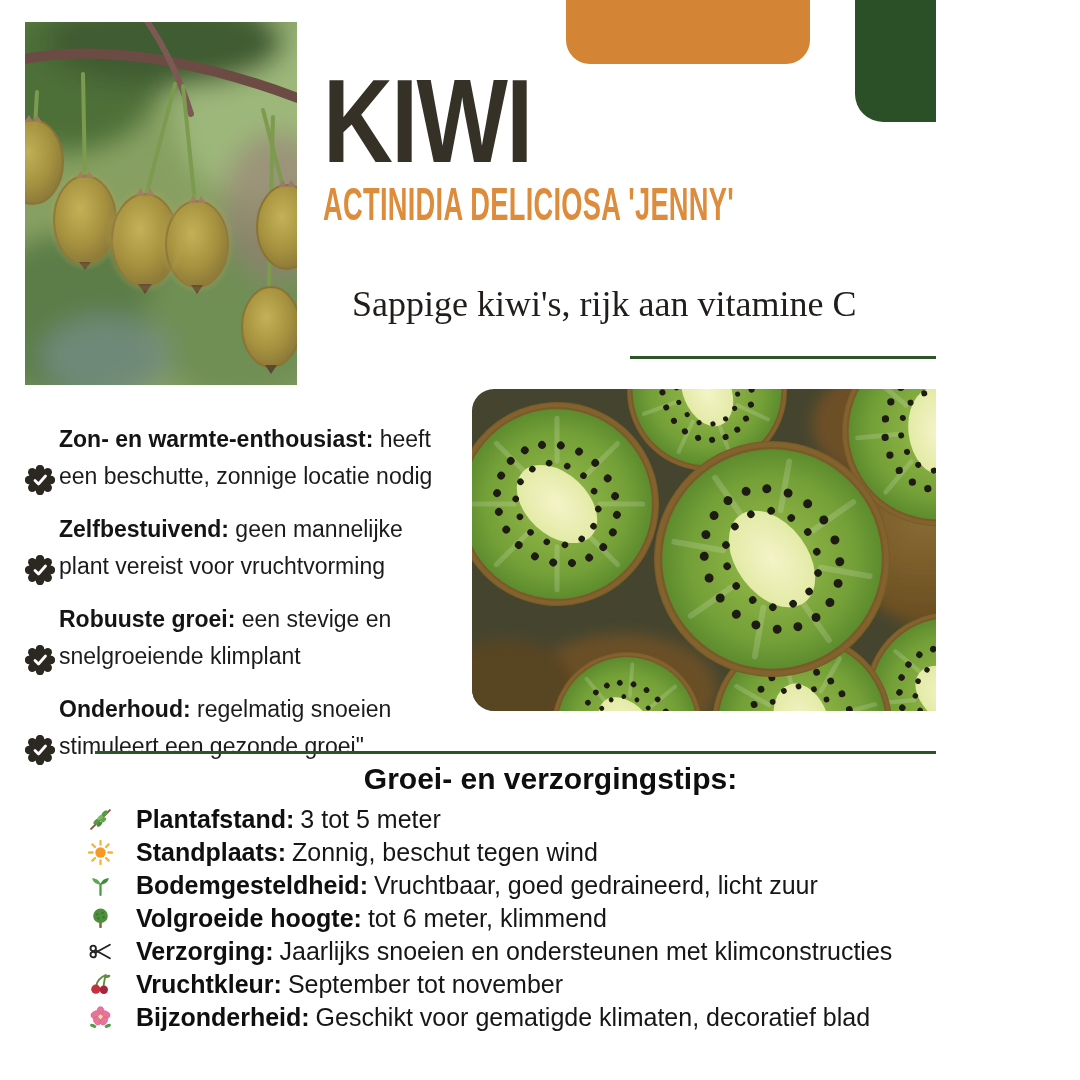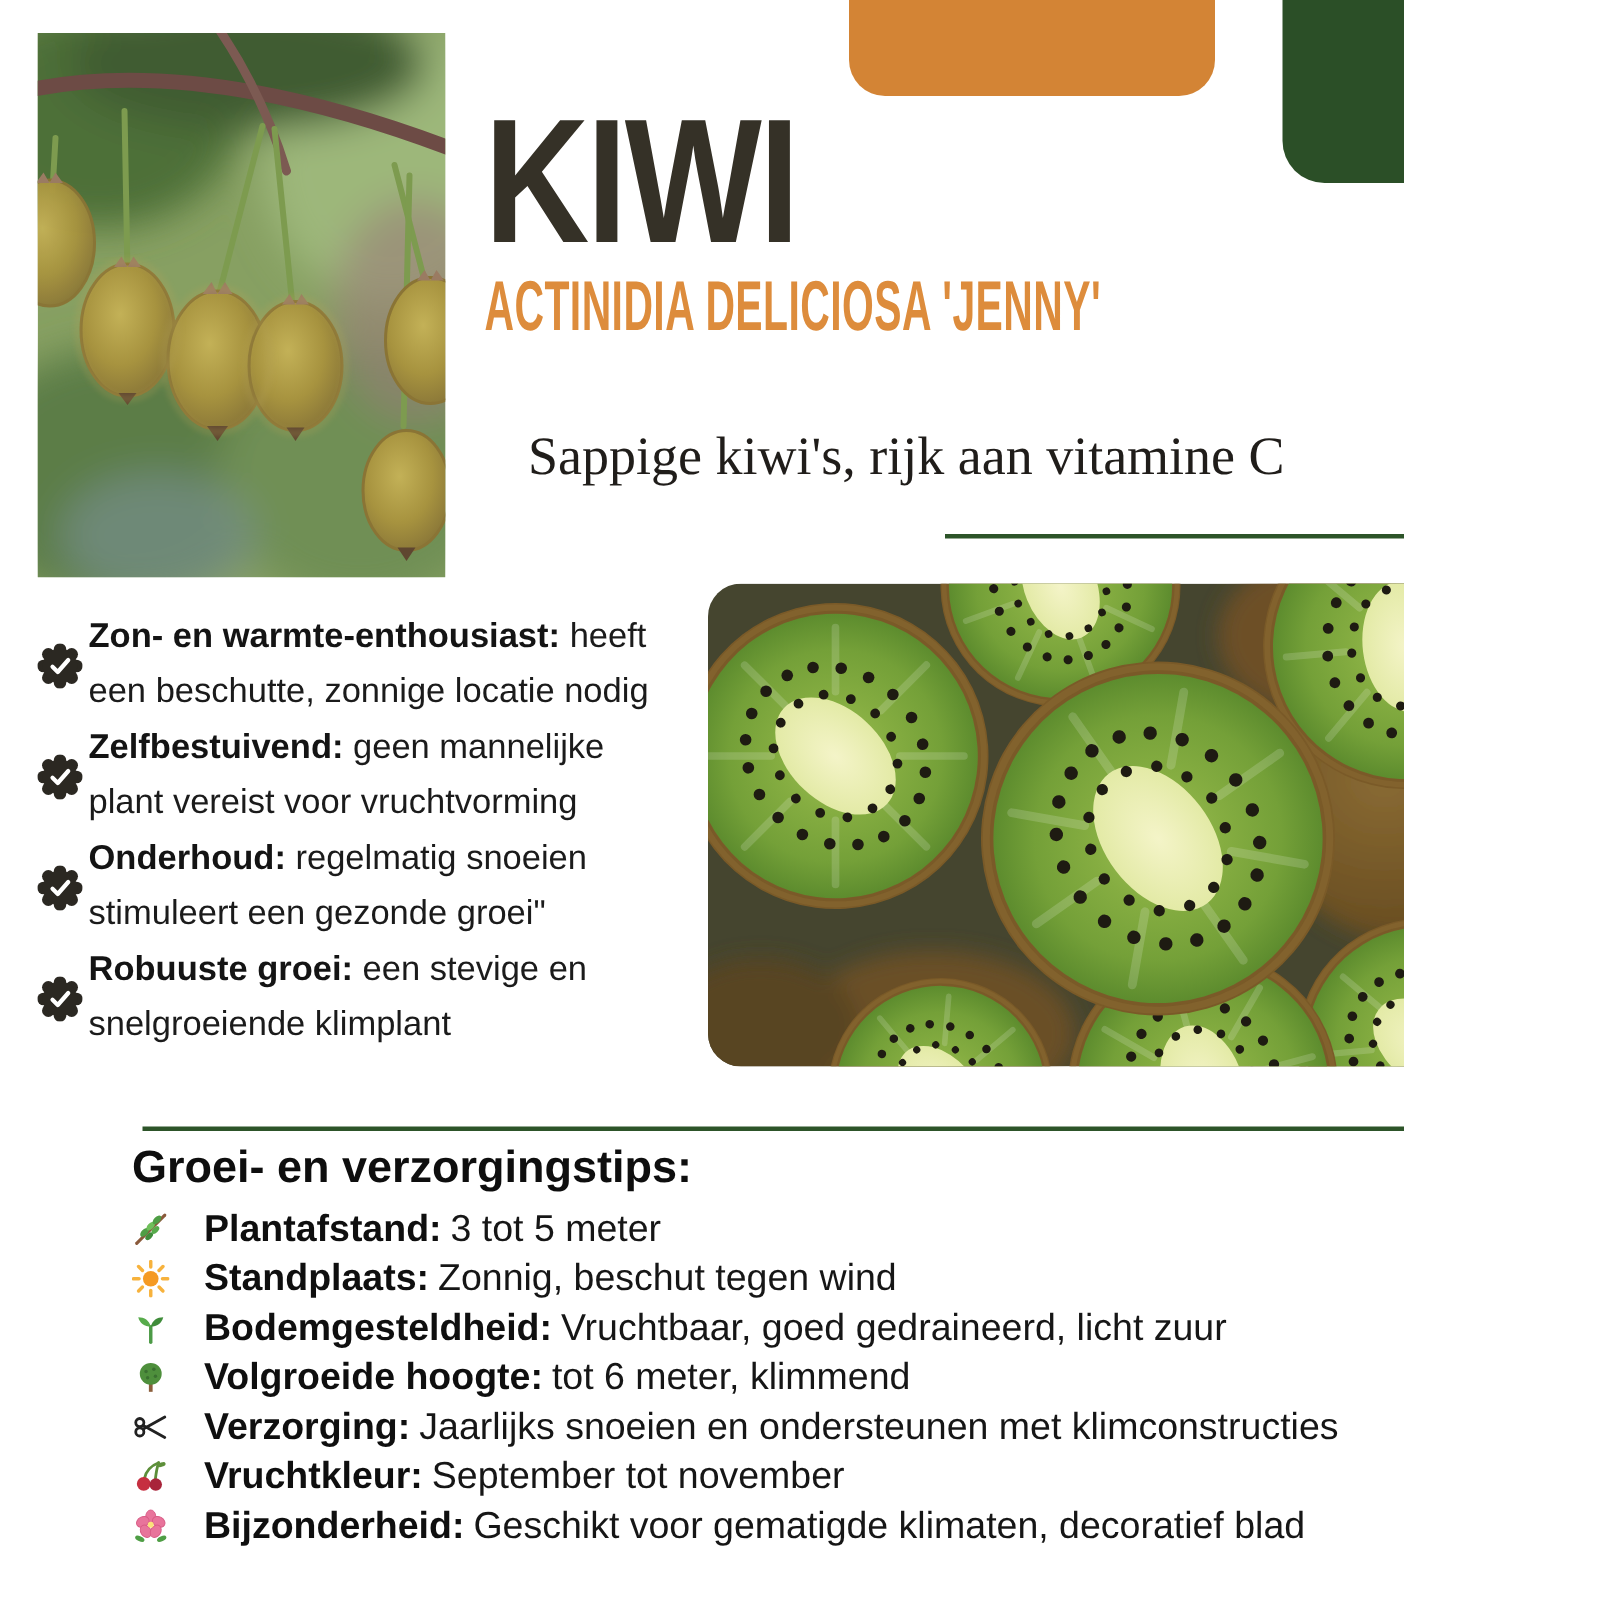--- a/index.html
+++ b/index.html
@@ -18,29 +18,29 @@
             color:#dd8c3c;transform:scaleX(.58);transform-origin:0 0;white-space:nowrap;letter-spacing:.5px;}
   .tagline{left:352px;top:283px;font-family:"Liberation Serif",serif;font-size:36px;color:#201d1a;white-space:nowrap;}
   .tag-underline{left:630px;top:356px;width:337px;height:3px;background:#2d5429;}
 
   
   .photo-left{left:25px;top:22px;width:272px;height:363px;overflow:hidden;}
   .photo-right{left:472px;top:389px;width:540px;height:322px;border-radius:22px;overflow:hidden;}
 
   
   .features{left:25px;top:405px;width:428px;}
-  .feature{display:flex;align-items:center;gap:4px;}
+  .feature{display:flex;align-items:flex-end;gap:4px;margin-top:16px;}
   .feature svg{flex:none;margin-top:4px;}
   .ftext{font-size:23px;line-height:37px;color:#1b1b1b;}
   .ftext b{color:#141414;}
 
   
   .divider{left:95px;top:751px;width:862px;height:3px;background:#2d5429;}
   .tips{left:88px;top:762px;width:925px;}
-  .tips-heading{width:100%;font-size:30px;font-weight:bold;color:#0e0e0e;margin:0 0 7px 0;}
+  .tips-heading{width:100%;text-align:center;font-size:30px;font-weight:bold;color:#0e0e0e;margin:0 0 7px 0;}
   .tip{display:flex;align-items:center;gap:23px;height:33px;}
   .tip svg{flex:none;}
   .ttext{font-size:25px;white-space:nowrap;color:#161616;}
   .ttext b{margin-right:6px;color:#0f0f0f;}
 </style>
 </head>
 <body>
 
 <div class="canvas">
 
@@ -264,38 +264,38 @@
             <circle cx="0" cy="11" r="4.2"></circle>
             <circle cx="-7.78" cy="7.78" r="4.2"></circle>
             <circle cx="-11" cy="0" r="4.2"></circle>
             <circle cx="-7.78" cy="-7.78" r="4.2"></circle>
             <circle cx="0" cy="-11" r="4.2"></circle>
             <circle cx="7.78" cy="-7.78" r="4.2"></circle>
             <circle r="11.5"></circle>
           </g>
         <path d="M-5 .5 L-1.5 4 L5.5 -4" fill="none" stroke="#ffffff" stroke-width="2.8" stroke-linecap="round" stroke-linejoin="round"></path>
       </svg>
-      <div class="ftext"><b>Onderhoud:</b> <span>regelmatig snoeien stimuleert een gezonde groei"</span></div>
+      <div class="ftext"><b>Robuuste groei:</b> <span>een stevige en snelgroeiende klimplant</span></div>
     </div>
     <div class="feature">
       <svg width="30" height="30" viewBox="-15 -15 30 30">
         <g fill="#2b2822">
             <circle cx="11" cy="0" r="4.2"></circle>
             <circle cx="7.78" cy="7.78" r="4.2"></circle>
             <circle cx="0" cy="11" r="4.2"></circle>
             <circle cx="-7.78" cy="7.78" r="4.2"></circle>
             <circle cx="-11" cy="0" r="4.2"></circle>
             <circle cx="-7.78" cy="-7.78" r="4.2"></circle>
             <circle cx="0" cy="-11" r="4.2"></circle>
             <circle cx="7.78" cy="-7.78" r="4.2"></circle>
             <circle r="11.5"></circle>
           </g>
         <path d="M-5 .5 L-1.5 4 L5.5 -4" fill="none" stroke="#ffffff" stroke-width="2.8" stroke-linecap="round" stroke-linejoin="round"></path>
       </svg>
-      <div class="ftext"><b>Robuuste groei:</b> <span>een stevige en snelgroeiende klimplant</span></div>
+      <div class="ftext"><b>Onderhoud:</b> <span>regelmatig snoeien stimuleert een gezonde groei"</span></div>
     </div>
   </div>
 
   <div class="abs divider"></div>
   <div class="abs tips">
     <div class="tips-heading">Groei- en verzorgingstips:</div>
 
     <div class="tip">
       <svg width="25" height="25" viewBox="0 0 24 24">
         <path d="M3 21 C9 15 15 9 21 3" stroke="#8a5a3b" stroke-width="2" fill="none" stroke-linecap="round"></path>

